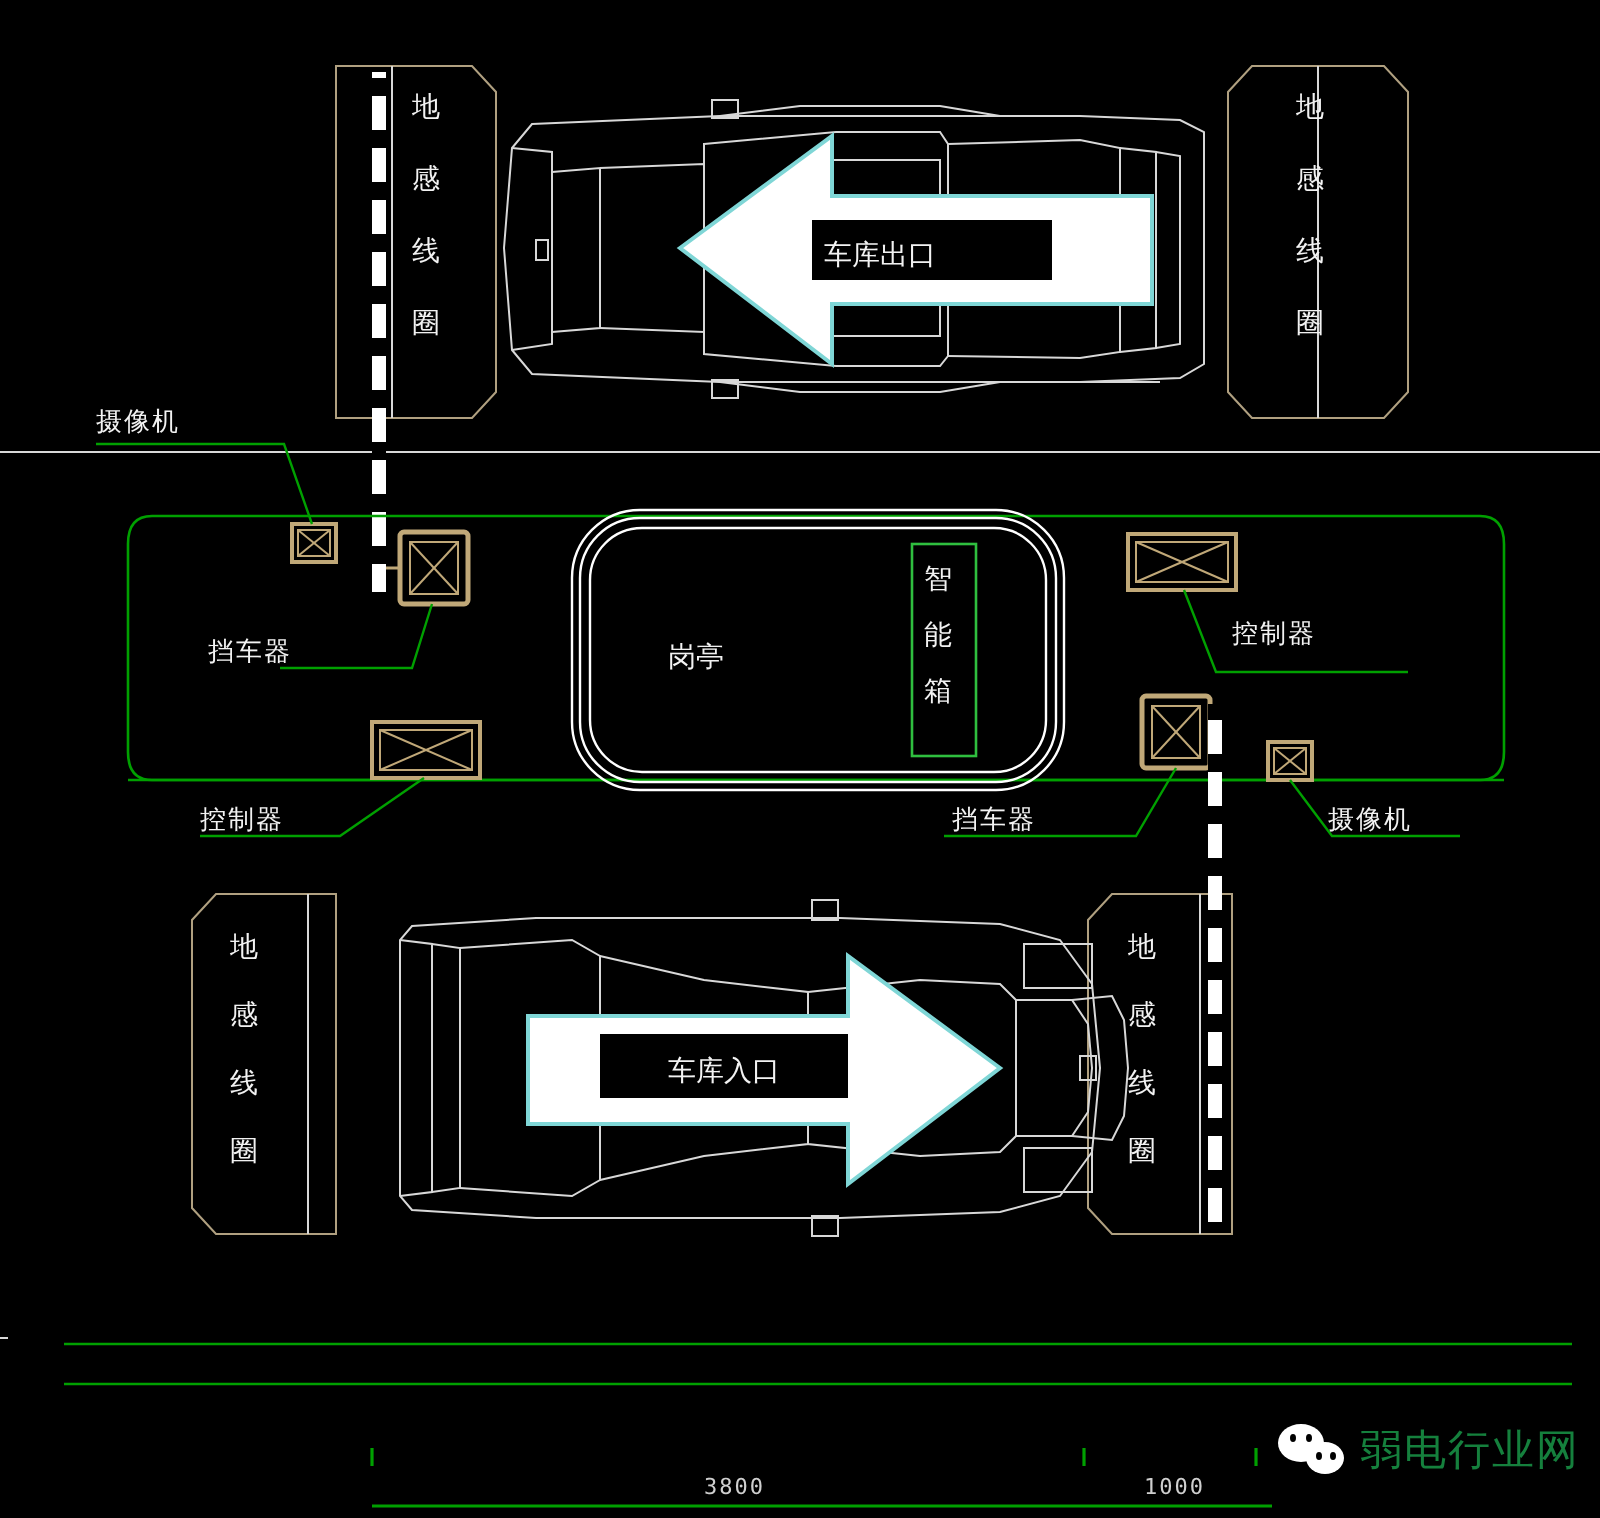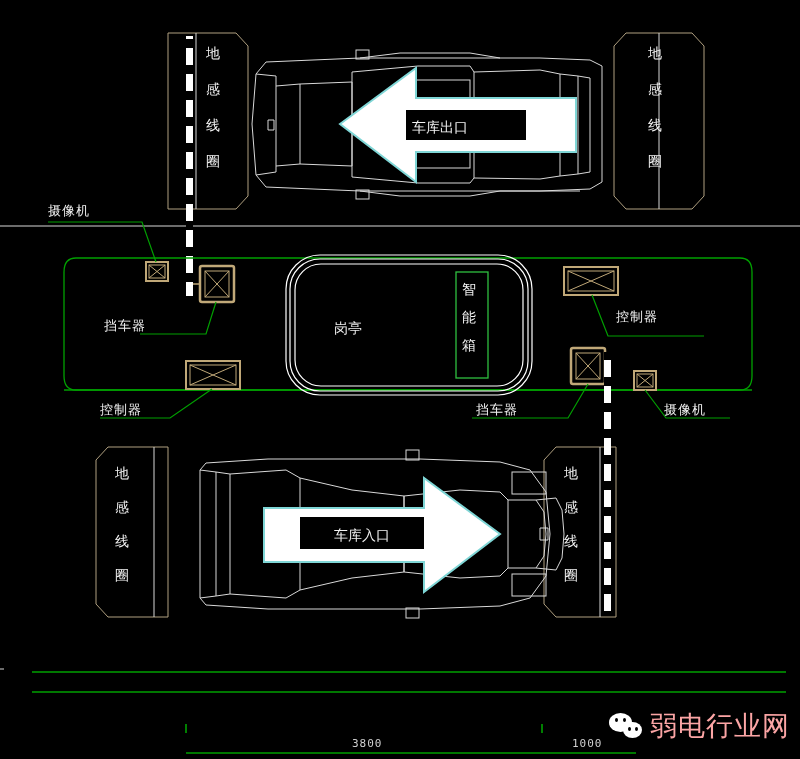--- a/index.html
+++ b/index.html
@@ -12,21 +12,21 @@
   .lbl{font-size:13px;letter-spacing:1px;}
   .vtext{font-size:14px;}
   .dim{font-size:11px;fill:#cfcfcf;font-family:"DejaVu Sans Mono","Liberation Mono",monospace;letter-spacing:1px;}
 
   
   #wm{position:absolute;right:10px;top:712px;display:flex;align-items:center;gap:7px;}
   #wm .wxlogo{position:relative;width:34px;height:26px;}
   #wm .wxlogo .b1,#wm .wxlogo .b2{position:absolute;background:#fff;border-radius:50%;}
   #wm .wxlogo .b1{width:23px;height:19px;left:0;top:0;}
   #wm .wxlogo .b2{width:19px;height:16px;left:14px;top:9px;}
-  #wm .wxtext{color:#fca5a5;font-size:27px;font-family:"DejaVu Sans","Liberation Sans",sans-serif;letter-spacing:1px;line-height:1;}
+  #wm .wxtext{color:#15803d;font-size:21px;font-family:"DejaVu Sans","Liberation Sans",sans-serif;letter-spacing:1px;line-height:1;}
   .eye{position:absolute;background:#000;width:3px;height:4px;border-radius:50%;}
 </style>
 </head>
 <body>
 
 <div id="stage">
 
   <svg class="layer" viewBox="0 0 800 759">
     <defs>
 

